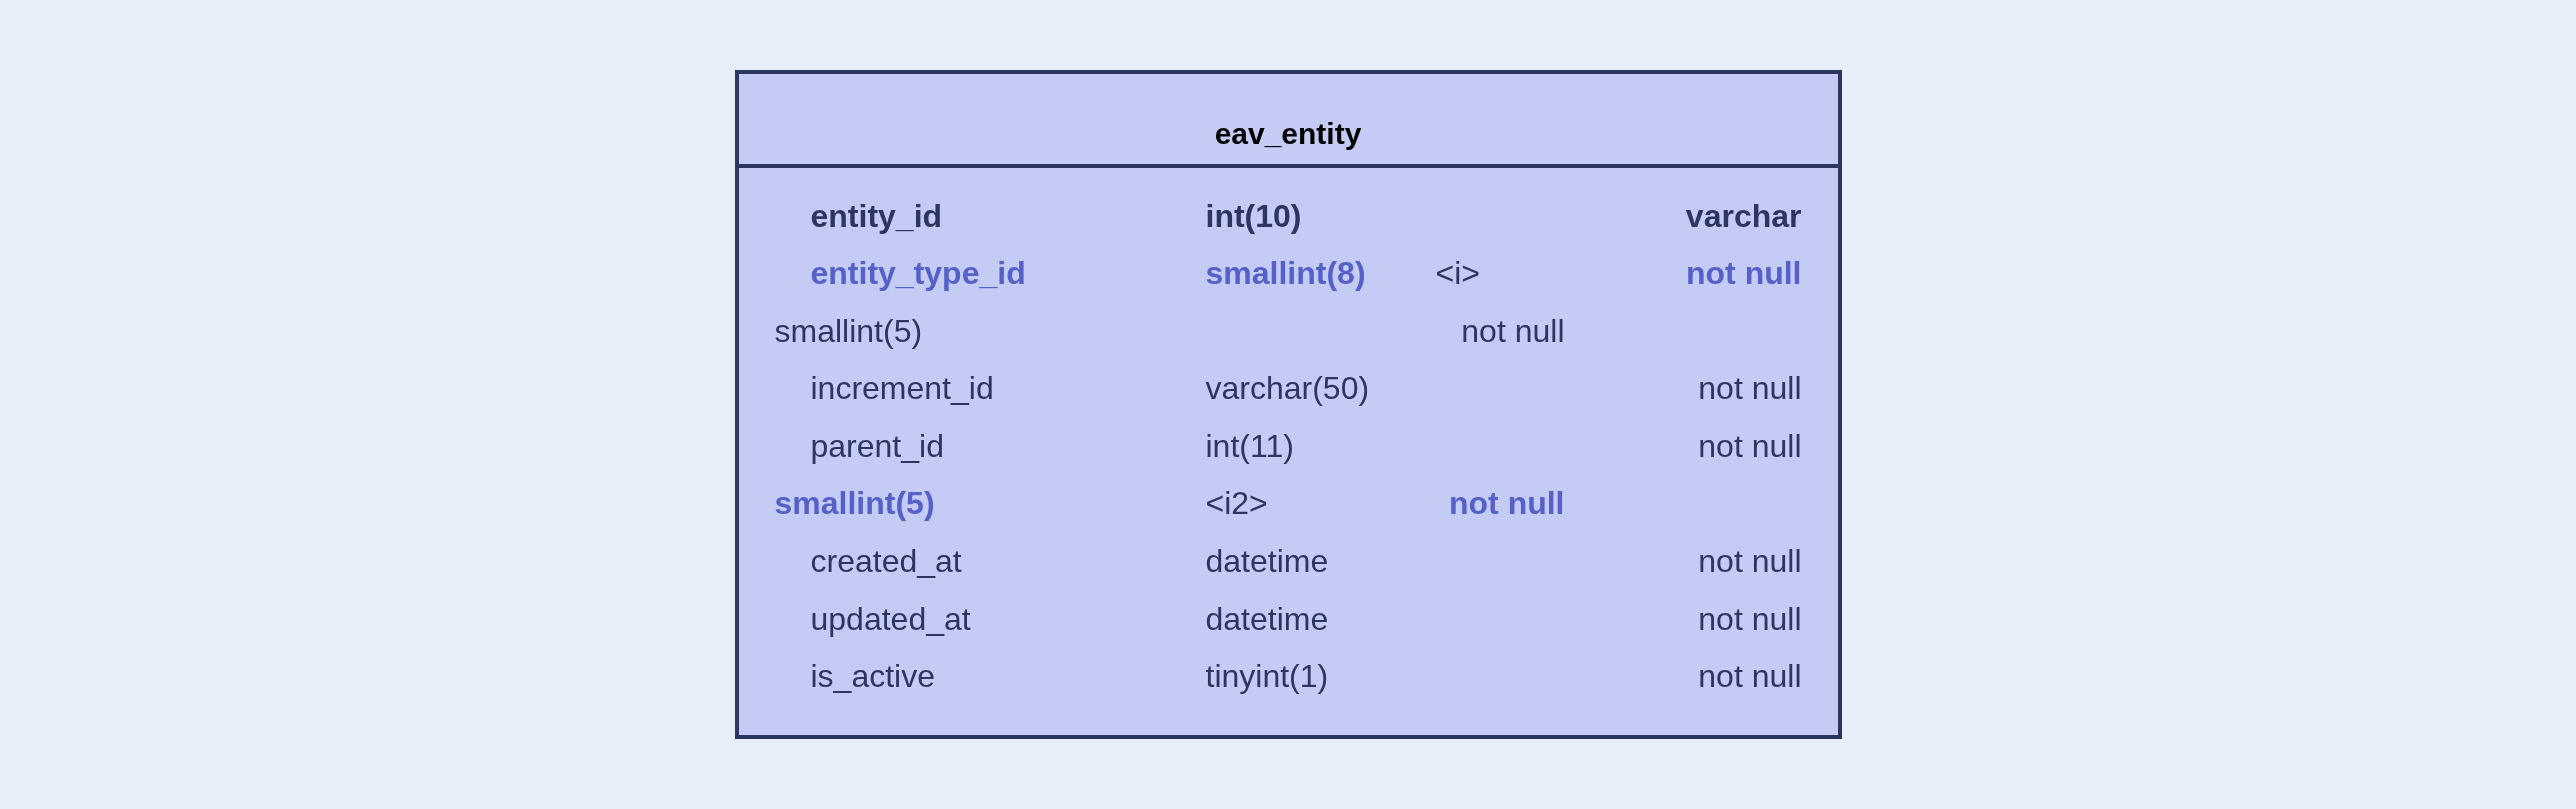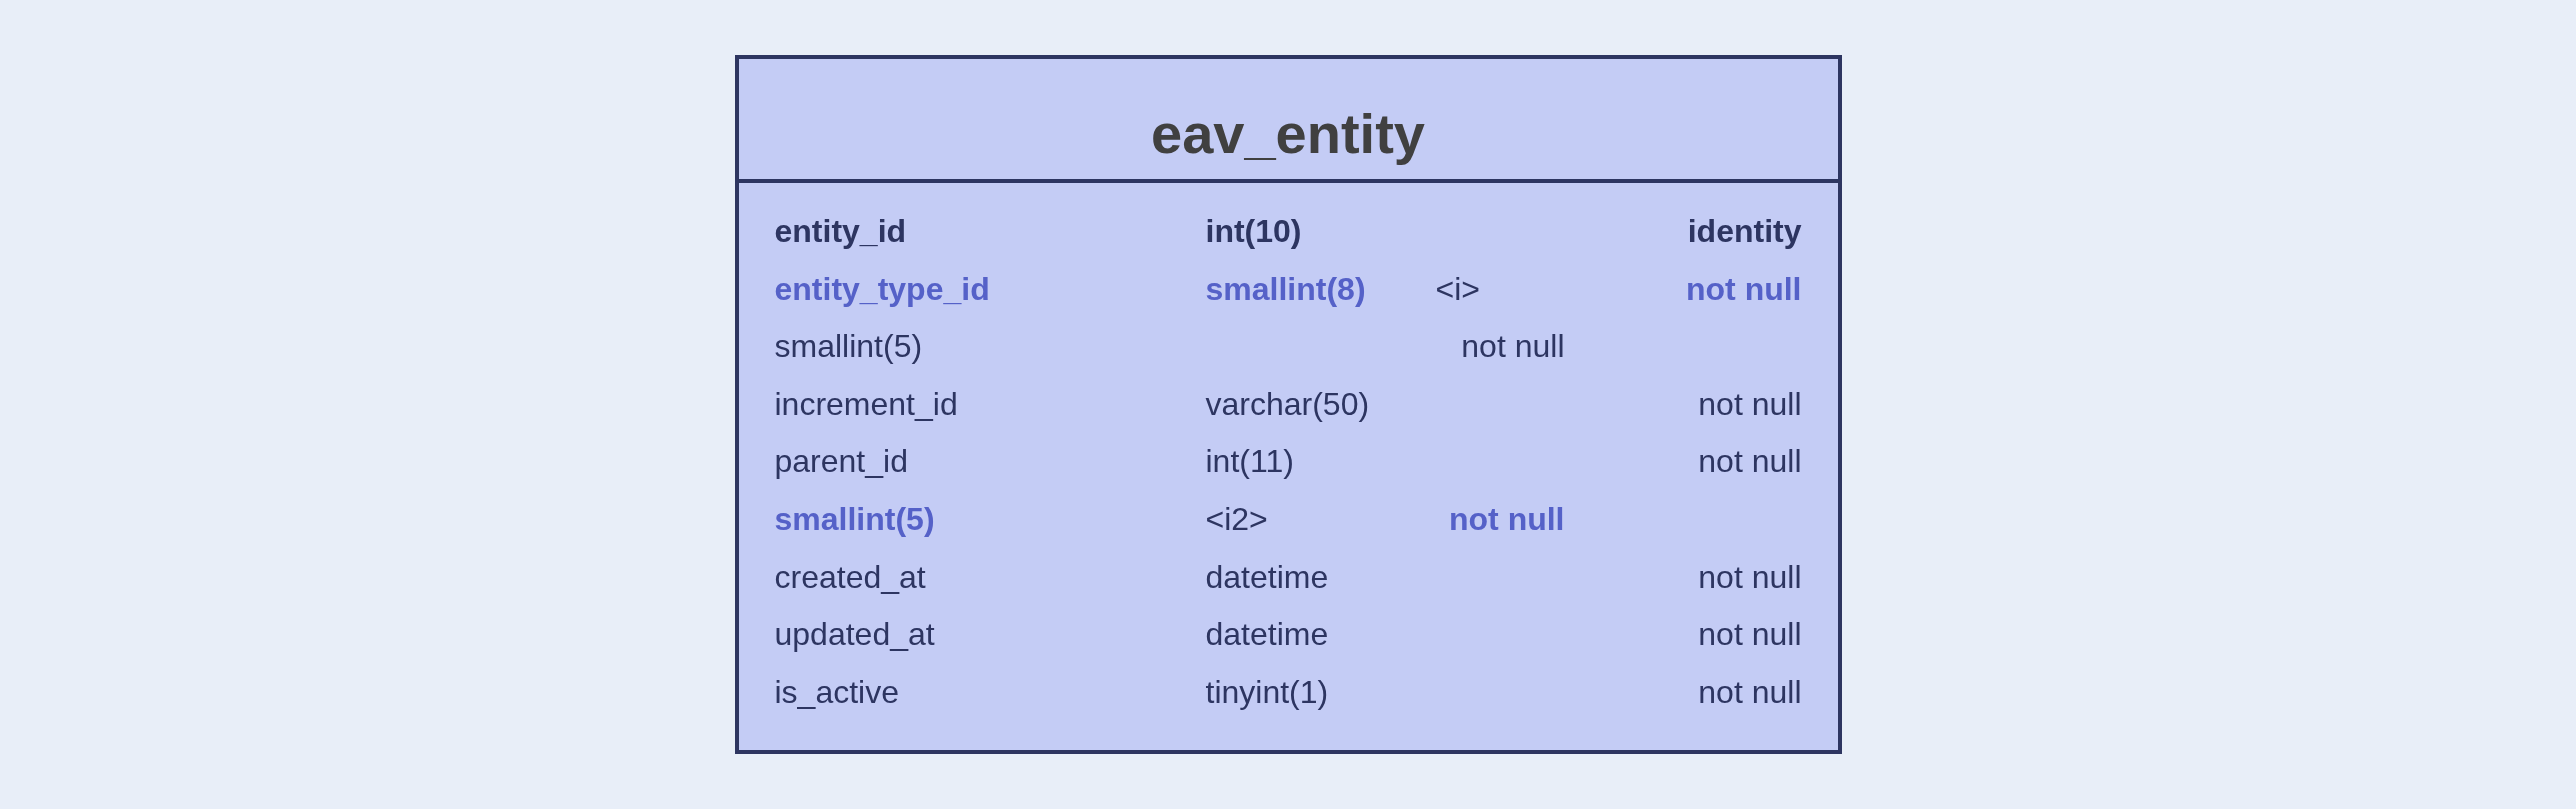--- a/index.html
+++ b/index.html
@@ -19,43 +19,44 @@
     }
 
     .table-box {
       width: 1107px;
       border: 4.3px solid #2d3561;
       background: #c4ccf5;
     }
 
     .table-title {
       text-align: center;
-      font-size: 56px;
+      font-size: 30px;
       font-weight: 700;
-      color: #404040;
+      color: #000000;
       padding: 14.4px 0 13px 0;
       border-bottom: 4.3px solid #2d3561;
       margin-top: 28px;
     }
 
     .table-body {
       padding: 20px 36px 29px 36px;
     }
 
     .row {
       display: grid;
       grid-template-columns: 431px 230px 129px 1fr;
       align-items: center;
       font-size: 32px;
       color: #2d3561;
       line-height: 1.8;
     }
 
     .row .col-name {
       font-weight: 400;
+      margin-left: 36px;
     }
 
     .row .col-type {
       font-weight: 400;
     }
 
     .row .col-index {
       font-weight: 400;
       color: #2d3561;
       text-align: left;
@@ -87,21 +88,21 @@
 </head>
 <body>
 
 <div class="table-box">
   <div class="table-title">eav_entity</div>
   <div class="table-body" id="table-body">
   <div class="row header">
         <div class="col-name">entity_id</div>
         <div class="col-type">int(10)</div>
         <div class="col-index"></div>
-        <div class="col-constraint">identity</div>
+        <div class="col-constraint">varchar</div>
       </div>
       <div class="row highlight">
         <div class="col-name">entity_type_id</div>
         <div class="col-type">smallint(8)</div>
         <div class="col-index">&lt;i&gt;</div>
         <div class="col-constraint">not null</div>
       </div>
       <div class="row">
         <div class="col-type">smallint(5)</div>
         <div class="col-index"></div>

